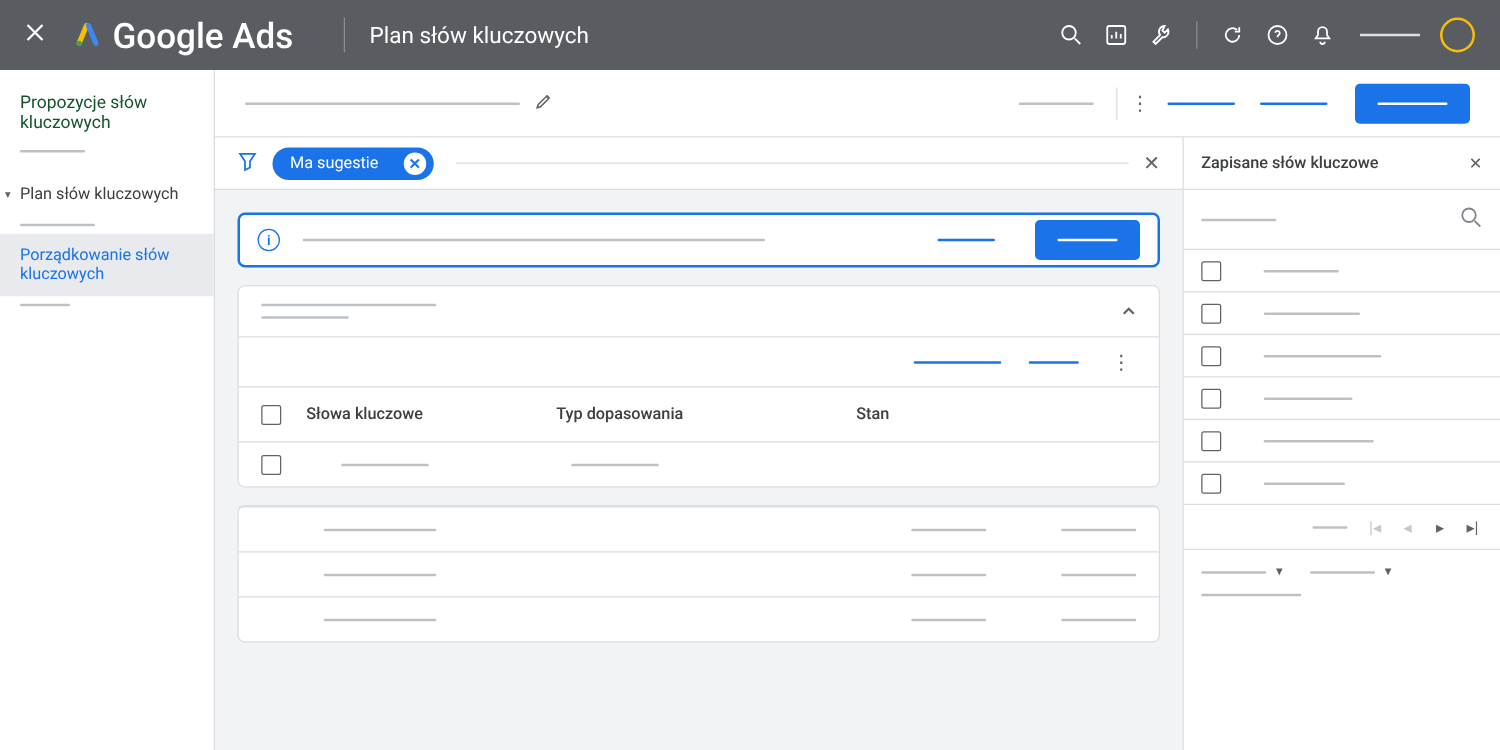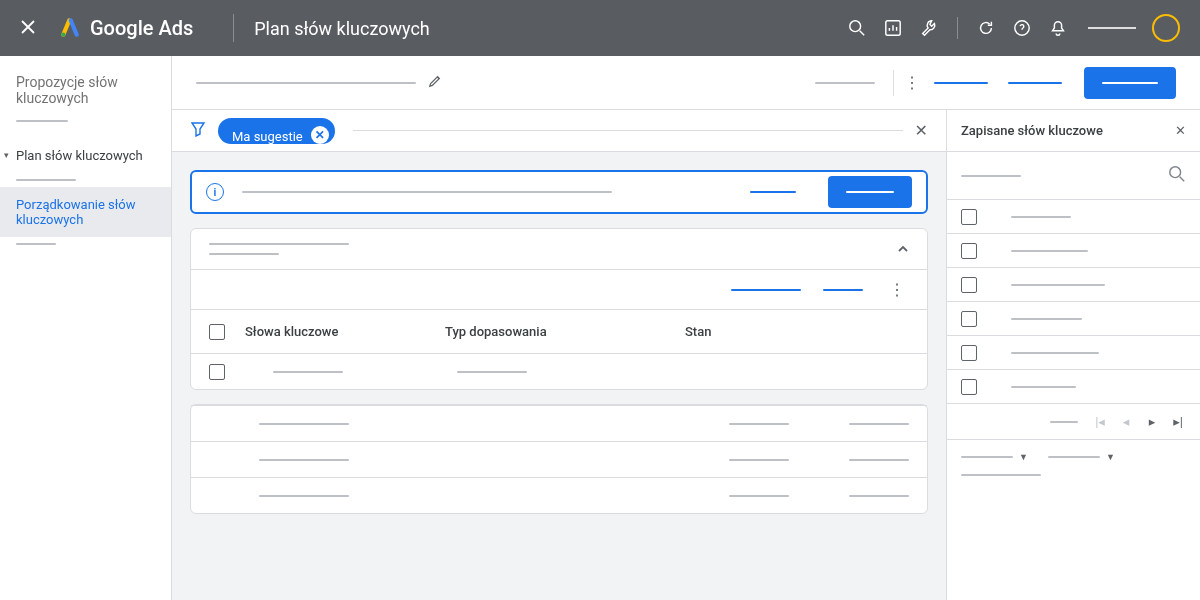--- a/index.html
+++ b/index.html
@@ -1,53 +1,53 @@
 <!DOCTYPE html>
 <html><head>
 <meta charset="utf-8">
 <style>
 *{box-sizing:border-box;margin:0;padding:0;font-family:Roboto,Arial,sans-serif}
 body{width:1200px;height:600px;overflow:hidden;background:#fff;color:#3c4043;font-size:13px}
 .header{height:56px;background:#595d62;display:flex;align-items:center;padding:0 20px;color:#fff}
 .header-close{margin-right:24px;cursor:pointer}
 .logo-wrap{display:flex;align-items:center;gap:10px;margin-right:20px}
 .logo-mark{width:20px;height:20px}
-.logo-text{font-size:20px;font-weight:500}
+.logo-text{font-size:28px;font-weight:500}
 .vdiv{width:1px;height:28px;background:rgba(255,255,255,.3);margin:0 20px}
 .header-title{font-size:18px;font-weight:400}
 .header-spacer{flex:1}
 .header-icons{display:flex;align-items:center;gap:0}
 .hicon{width:36px;height:36px;display:flex;align-items:center;justify-content:center;cursor:pointer}
 .hicon svg{stroke:#fff;fill:none;stroke-width:1.6}
 .vdiv2{width:1px;height:22px;background:rgba(255,255,255,.3);margin:0 10px}
 .header-line{width:48px;height:2px;background:rgba(255,255,255,.8);margin-left:12px;margin-right:8px}
 .avatar-ring{width:28px;height:28px;border:2px solid #fbbc04;border-radius:50%;margin-left:8px}
 .body{display:flex;height:544px}
 .sidebar{width:172px;border-right:1px solid #dadce0;padding-top:18px}
-.sb-title{padding:0 16px 14px;font-size:14px;color:#737373}
+.sb-title{padding:0 16px 14px;font-size:14px;color:#14532d}
 .sb-line{height:2px;background:#bdc1c6;margin:0 16px 12px;border-radius:1px}
 .sb-item{padding:10px 16px;font-size:13px;color:#3c4043;cursor:pointer;position:relative}
 .sb-item.exp:before{content:"▾";position:absolute;left:4px;font-size:9px;color:#5f6368;top:12px}
 .sb-item.active{background:#e8eaed;color:#1a73e8}
 .sb-sub{padding:6px 16px}
 .sb-subline{height:2px;background:#bdc1c6;border-radius:1px;width:60px}
 .main{flex:1;display:flex;flex-direction:column;min-width:0}
 .topbar{height:54px;border-bottom:1px solid #dadce0;display:flex;align-items:center;padding:0 24px}
 .tb-placeholder{height:2px;background:#bdc1c6;border-radius:1px}
 .tb-edit{margin-left:12px;cursor:pointer}
 .tb-spacer{flex:1}
 .tb-dots{width:24px;text-align:center;color:#5f6368;cursor:pointer;font-size:16px}
 .tb-link{color:#1a73e8;font-weight:500;margin:0 10px}
 .tb-linkline{height:2px;background:#1a73e8;border-radius:1px}
 .btn-primary{background:#1a73e8;color:#fff;border-radius:4px;height:32px;padding:0 18px;display:flex;align-items:center;margin-left:12px;cursor:pointer}
 .btn-primary .line{height:2px;background:#fff;width:56px;border-radius:1px}
 .content{flex:1;display:flex;min-height:0}
 .center{flex:1;display:flex;flex-direction:column;min-width:0}
 .filterbar{height:42px;border-bottom:1px solid #dadce0;display:flex;align-items:center;padding:0 18px;gap:12px}
-.chip{background:#1a73e8;color:#fff;border-radius:16px;height:26px;display:flex;align-items:flex-end;padding:0 6px 0 14px;font-size:13px;gap:8px}
+.chip{background:#1a73e8;color:#fff;border-radius:16px;height:26px;display:flex;align-items:center;padding:0 6px 0 14px;font-size:13px;gap:20px}
 .chip-x{width:18px;height:18px;background:#fff;border-radius:50%;color:#1a73e8;display:flex;align-items:center;justify-content:center;font-size:12px;cursor:pointer;font-weight:600}
 .filter-rest{flex:1;height:1px;background:#dadce0;margin-left:6px}
 .fb-close{cursor:pointer;color:#5f6368;font-size:16px}
 .scroll{flex:1;overflow:auto;background:#f1f3f4;padding:18px}
 .infobox{background:#fff;border:2px solid #1a73e8;border-radius:6px;height:44px;display:flex;align-items:center;padding:0 14px;gap:18px;margin-bottom:14px}
 .info-i{width:18px;height:18px;border:1.5px solid #1a73e8;border-radius:50%;color:#1a73e8;display:flex;align-items:center;justify-content:center;font-size:11px;font-weight:600}
 .gline{height:2px;background:#bdc1c6;border-radius:1px}
 .card{background:#fff;border:1px solid #dadce0;border-radius:6px;margin-bottom:14px}
 .card-hdr{padding:14px 18px;display:flex;align-items:center}
 .chev{width:12px;height:12px;cursor:pointer}

